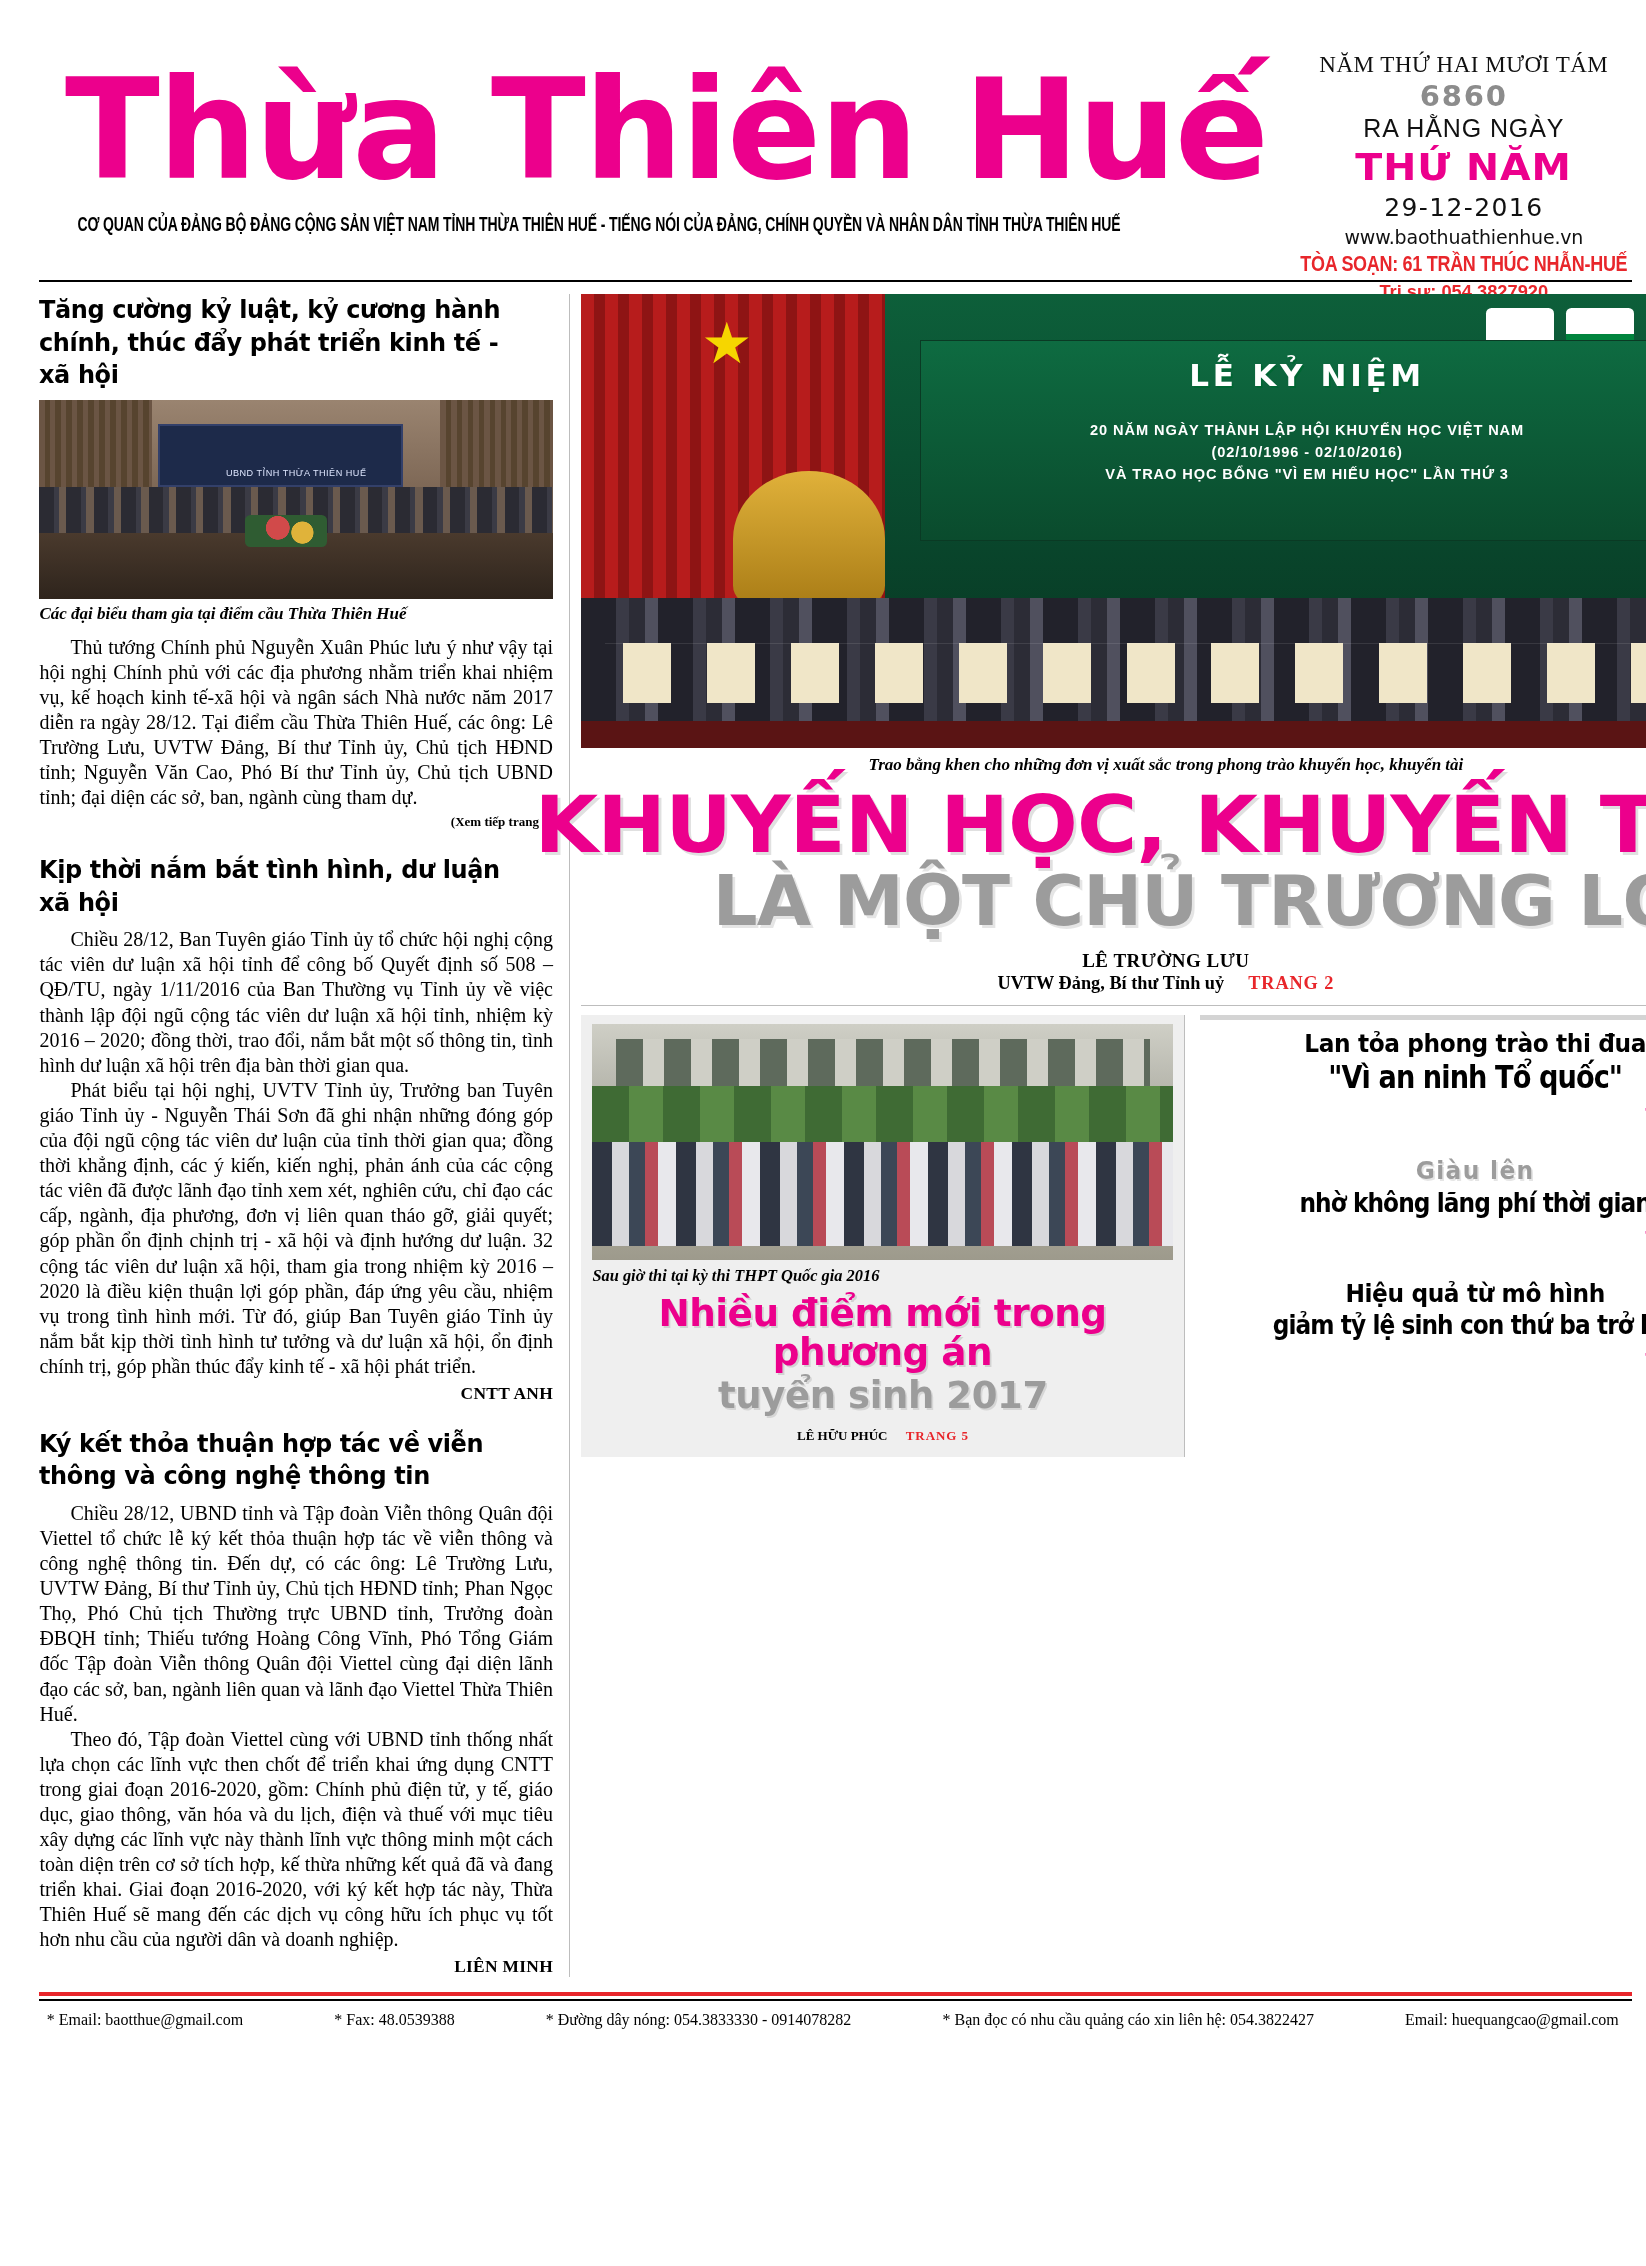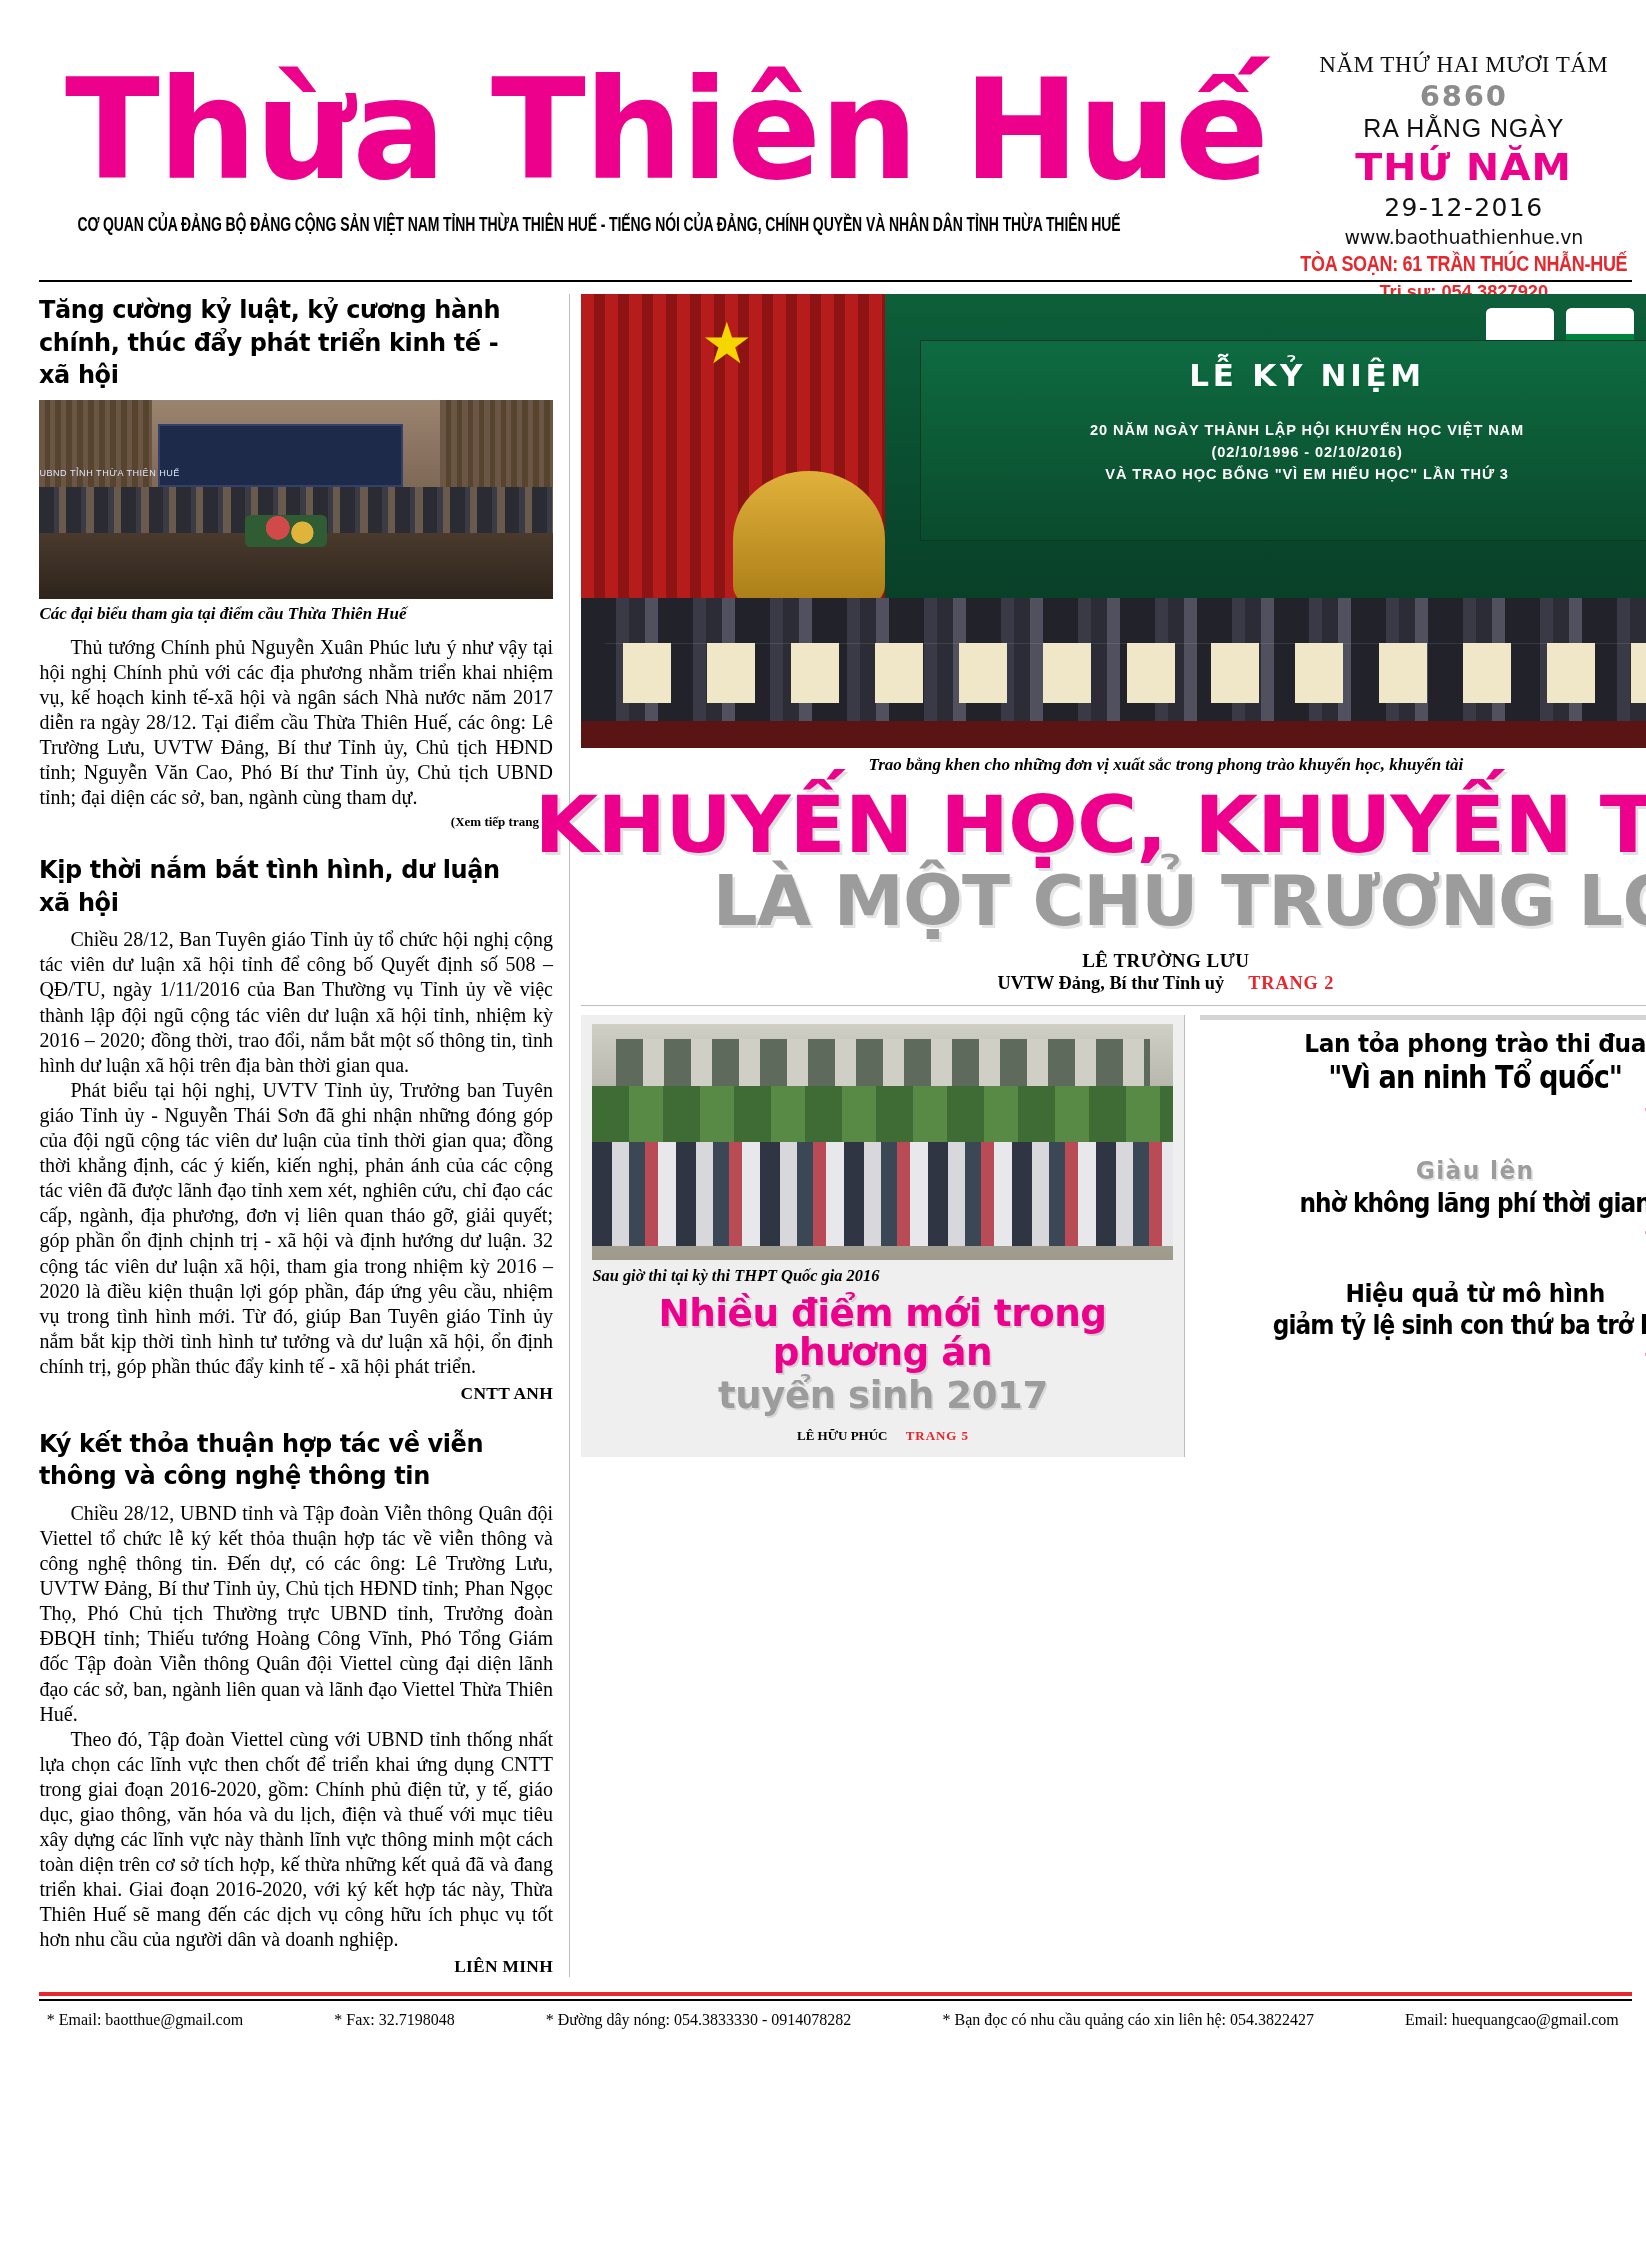--- a/index.html
+++ b/index.html
@@ -89,21 +89,21 @@
 
   
   .photo{position:relative;overflow:hidden;background:#cfcfcf;}
 
   
   .photo-conf{width:100%;height:199px;margin-top:5.5px;
     background:
       linear-gradient(180deg,#6d5a49 0%,#7b6450 14%,#8a7160 20%,#5d4d40 23%,#4a3c31 100%);
   }
   .conf-screen{position:absolute;left:23%;top:12%;width:47%;height:30%;background:#1d2a4a;border:2.7px solid #33406a;}
-  .conf-screen-label{position:absolute;left:0;right:0;top:34%;text-align:left;color:#dfe7ff;font-family:"Liberation Sans",sans-serif;font-size:9.1px;letter-spacing:0.5px;}
+  .conf-screen-label{position:absolute;left:0;right:0;top:34%;text-align:center;color:#dfe7ff;font-family:"Liberation Sans",sans-serif;font-size:9.1px;letter-spacing:0.5px;}
   .conf-wall{position:absolute;left:0;top:0;width:100%;height:46%;background:linear-gradient(180deg,#9a8470,#7d6755);}
   .conf-curtain{position:absolute;left:0;top:0;width:22%;height:46%;background:repeating-linear-gradient(90deg,#6b5544 0 5.5px,#57442f 5.5px 11px);}
   .conf-curtain.r{left:auto;right:0;}
   .conf-table{position:absolute;left:0;bottom:0;width:100%;height:33%;background:linear-gradient(180deg,#4a3a2d,#2e241c);}
   .conf-people{position:absolute;left:0;bottom:30%;width:100%;height:26%;
     background:repeating-linear-gradient(90deg,#2b2b33 0 14.6px,#3b3b45 14.6px 20px,#6a5a4e 20px 27.4px);}
   .conf-flowers{position:absolute;left:40%;bottom:26%;width:16%;height:16%;background:radial-gradient(circle at 40% 40%,#d14a4a 0 22%,transparent 23%),radial-gradient(circle at 70% 55%,#e0b33a 0 18%,transparent 19%),#2f5c32;border-radius:5.5px;}
 
   
   .photo-stage{width:100%;height:454px;
@@ -352,20 +352,20 @@
         </div>
       </div>
 
     </div>
   </div>
 
   <div class="footer-rule-red"></div>
   <div class="footer-rule-blk"></div>
   <div class="footer-text">
     <span>* Email: baotthue@gmail.com</span>
-    <span>* Fax: 32.7198048</span>
+    <span>* Fax: 48.0539388</span>
     <span>* Đường dây nóng: 054.3833330 - 0914078282</span>
     <span>* Bạn đọc có nhu cầu quảng cáo xin liên hệ: 054.3822427</span>
     <span>Email: huequangcao@gmail.com</span>
   </div>
 
 </div>
 
 
 </body></html>

